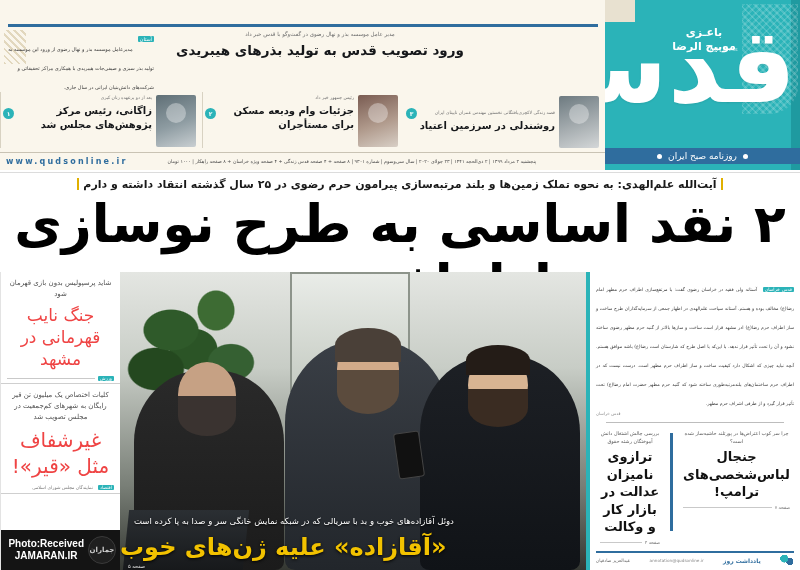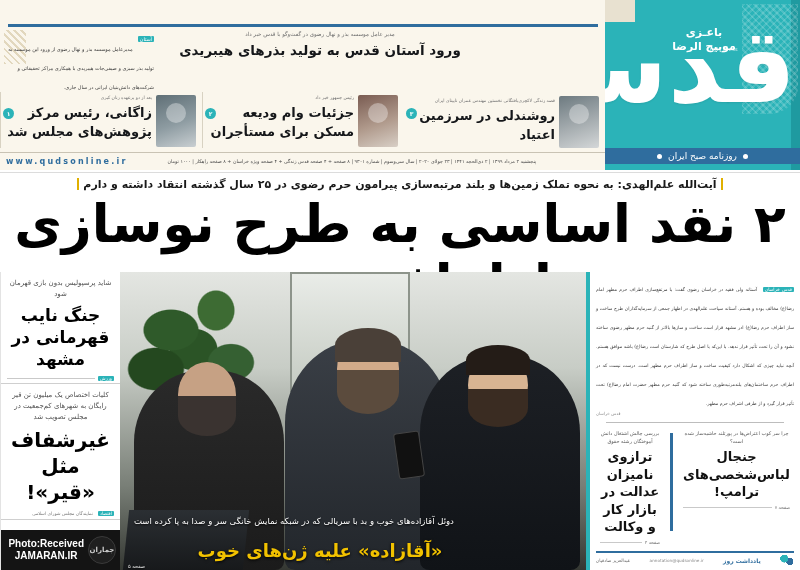--- a/index.html
+++ b/index.html
@@ -212,21 +212,21 @@
     text-align: right;
     min-width: 0;
   }
   .toprow-text .kicker {
     font-size: 4.5px;
     color: #737373;
     line-height: 1.5;
     margin-bottom: 2px;
   }
   .toprow-text .headline {
-    font-size: 13px;
+    font-size: 10px;
     font-weight: bold;
     color: #15171a;
     line-height: 1.45;
   }
   .toprow-num {
     position: absolute;
     top: 16px; left: 2px;
     width: 11px; height: 11px;
     border-radius: 50%;
     background: #2bb3b8;
@@ -320,22 +320,22 @@
     text-align: center;
   }
   .lc-kicker {
     font-size: 7px;
     color: #4f4f4f;
     line-height: 1.55;
     margin-bottom: 4px;
   }
   .lc-title {
     font-size: 17px;
-    font-weight: bold;
-    color: #000000;
+    font-weight: normal;
+    color: #ef4444;
     line-height: 1.3;
   }
   .lc-title.big { font-size: 20px; }
   .lc-foot {
     display: flex;
     align-items: center;
     justify-content: flex-start;
     gap: 3px;
     margin-top: 4px;
     padding-top: 2px;
@@ -527,23 +527,23 @@
     color: #ffffff;
     font-size: 8.5px;
     line-height: 1.55;
     text-shadow: 0 1px 2px rgba(0,0,0,.9);
     padding: 0 14px;
   }
   .cp-caption-title {
     position: absolute;
     bottom: 8px; left: 0;
     width: 400px;
-    text-align: center;
+    text-align: left;
     color: #f2c200;
-    font-size: 18px;
+    font-size: 24px;
     font-weight: bold;
     line-height: 1.25;
     text-shadow: 0 1px 3px rgba(0,0,0,.95);
   }
   .cp-caption-note {
     position: absolute;
     bottom: 1px; left: 8px;
     color: #e9e9e9;
     font-size: 5px;
     text-shadow: 0 1px 2px rgba(0,0,0,.9);
@@ -705,21 +705,21 @@
 <body>
 
 <div id="page">
 
   <div class="topstrip">
     <div class="topstrip-rule"></div>
     <div class="topstrip-corner"></div>
 
     <div class="news-lead">
       <div class="kicker">مدیر عامل موسسه بذر و نهال رضوی در گفت‌وگو با قدس خبر داد</div>
-      <div class="headline">ورود آستان قدس به تولید بذرهای هیبریدی</div>
+      <div class="headline">ورود تصویب قدس به تولید بذرهای هیبریدی</div>
     </div>
 
     <div class="news-brief">
       <span class="tag">آستان</span>
       <span class="body">مدیرعامل موسسه بذر و نهال رضوی از ورود این موسسه به تولید بذر سبزی و صیفی‌جات هیبریدی با همکاری مراکز تحقیقاتی و شرکت‌های دانش‌بنیان ایرانی در سال جاری.</span>
     </div>
 
     <div class="toprow">
 
       <div class="toprow-item">

